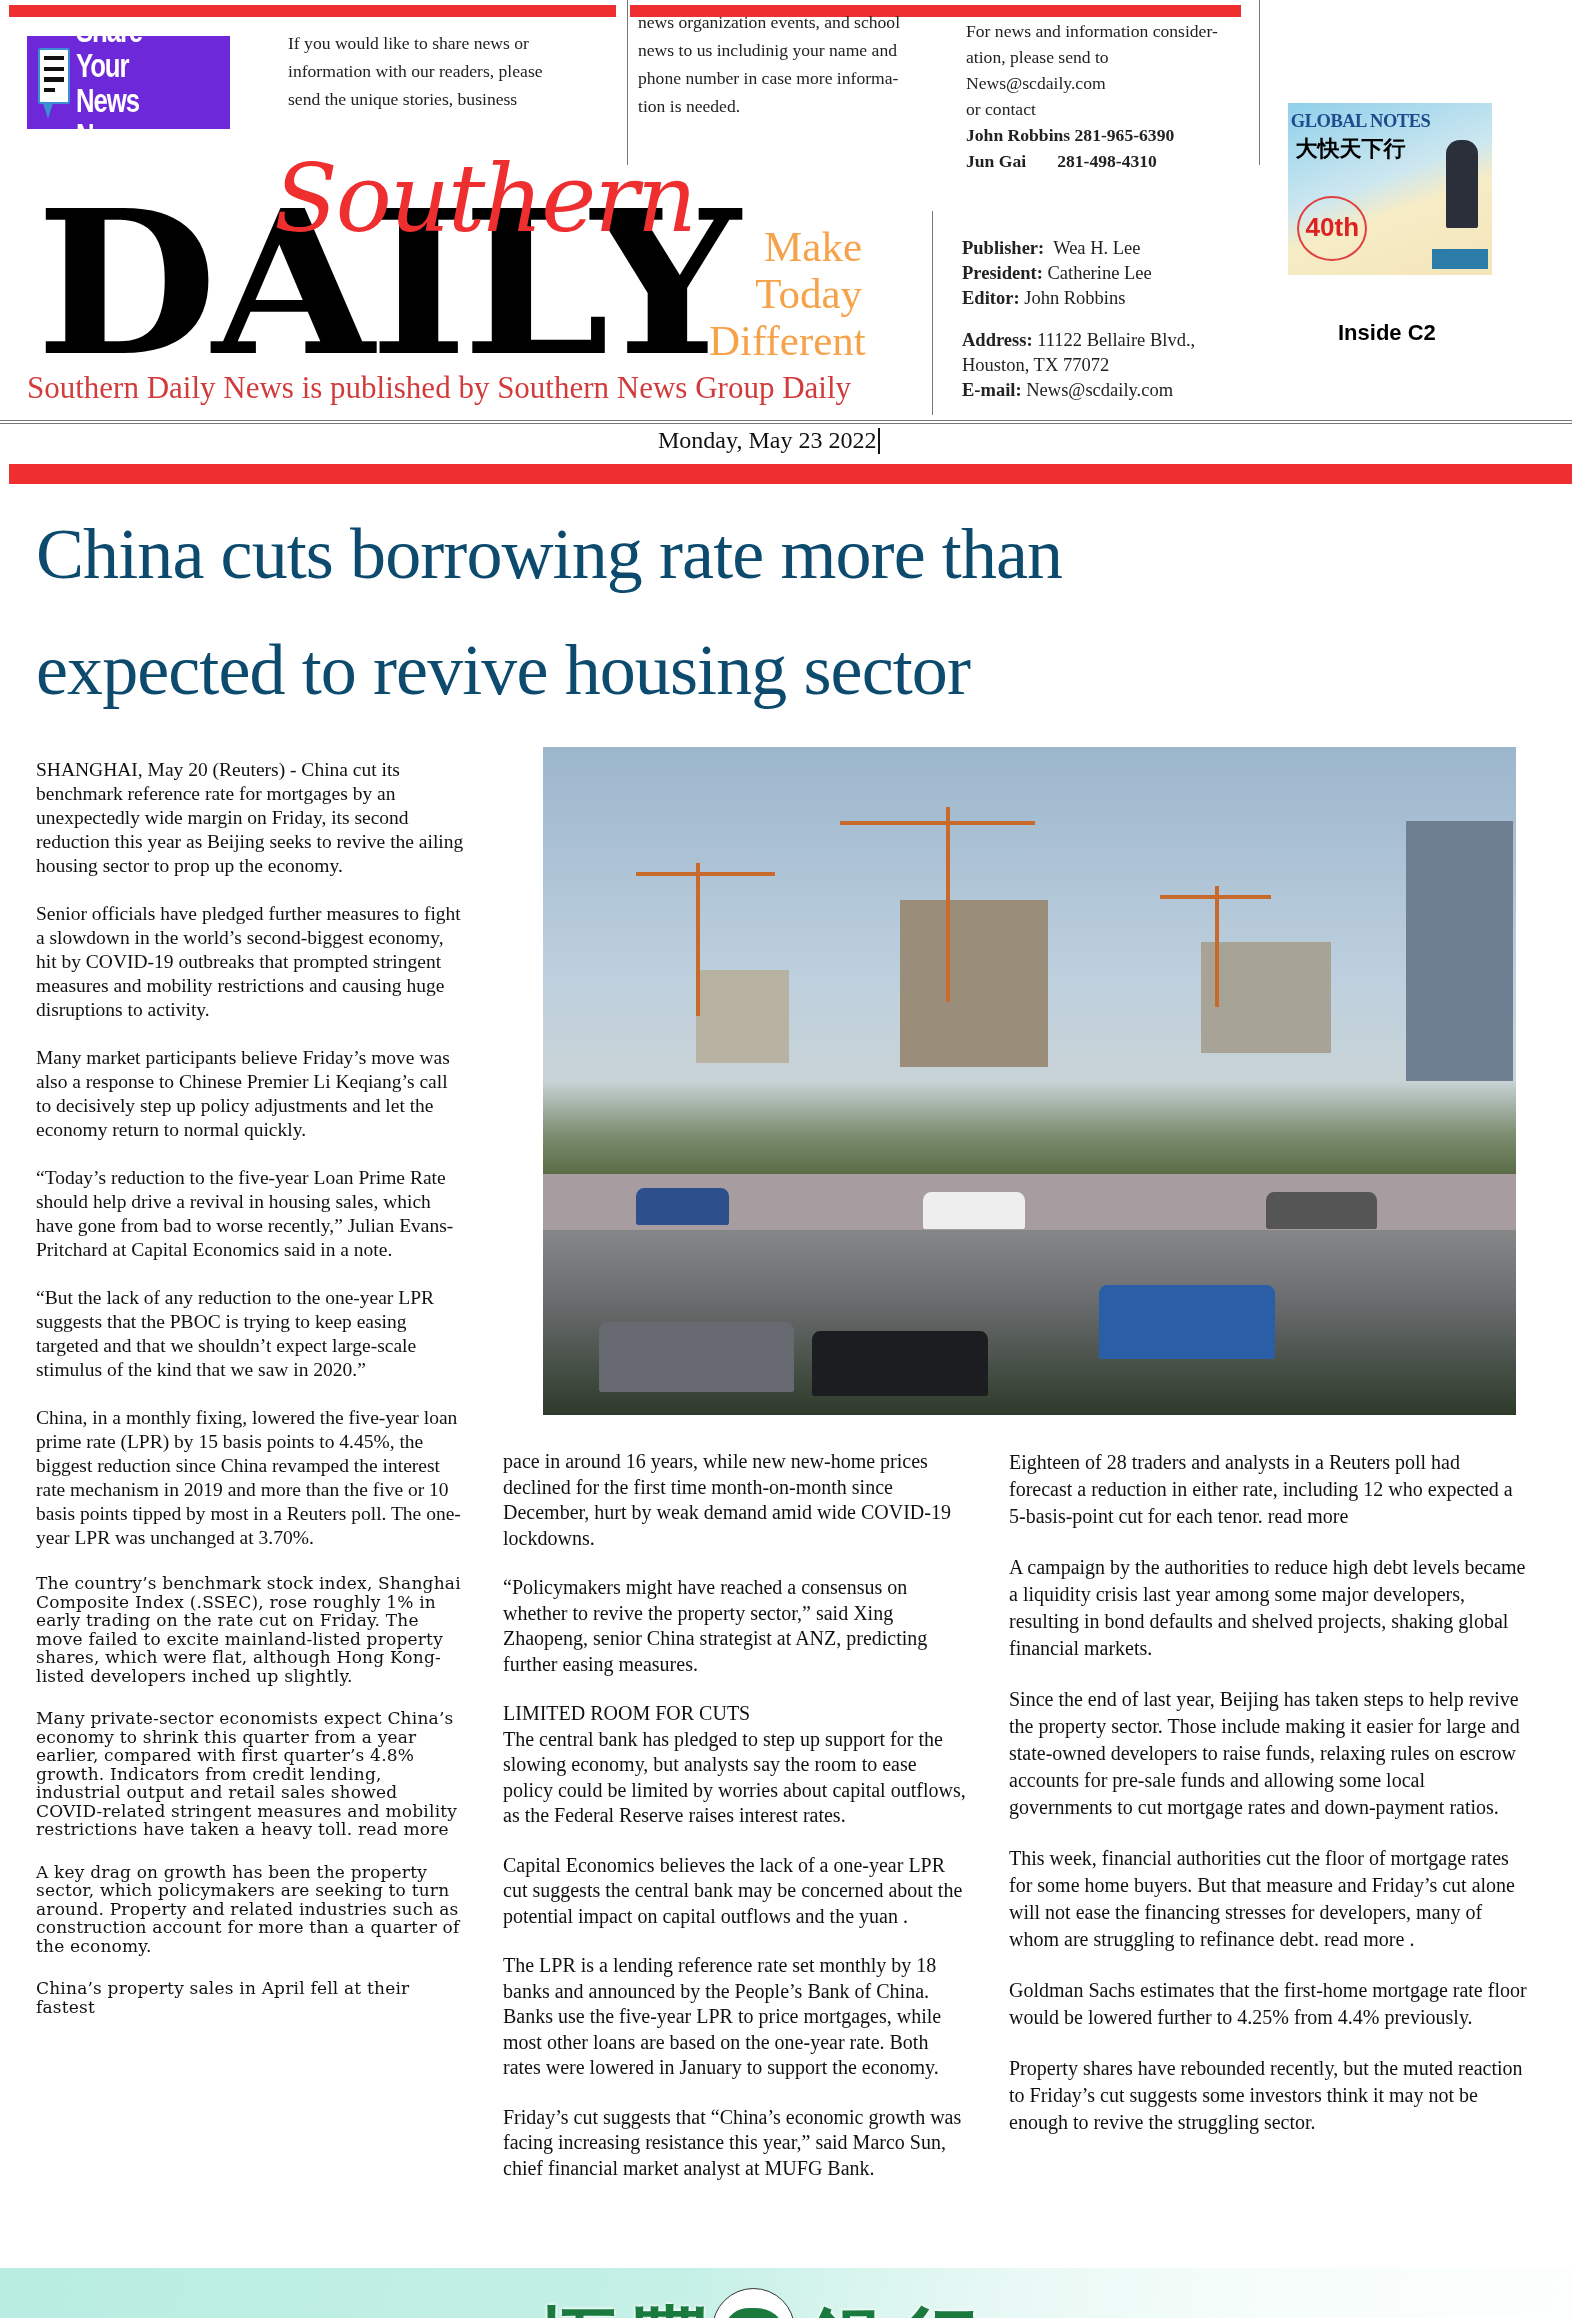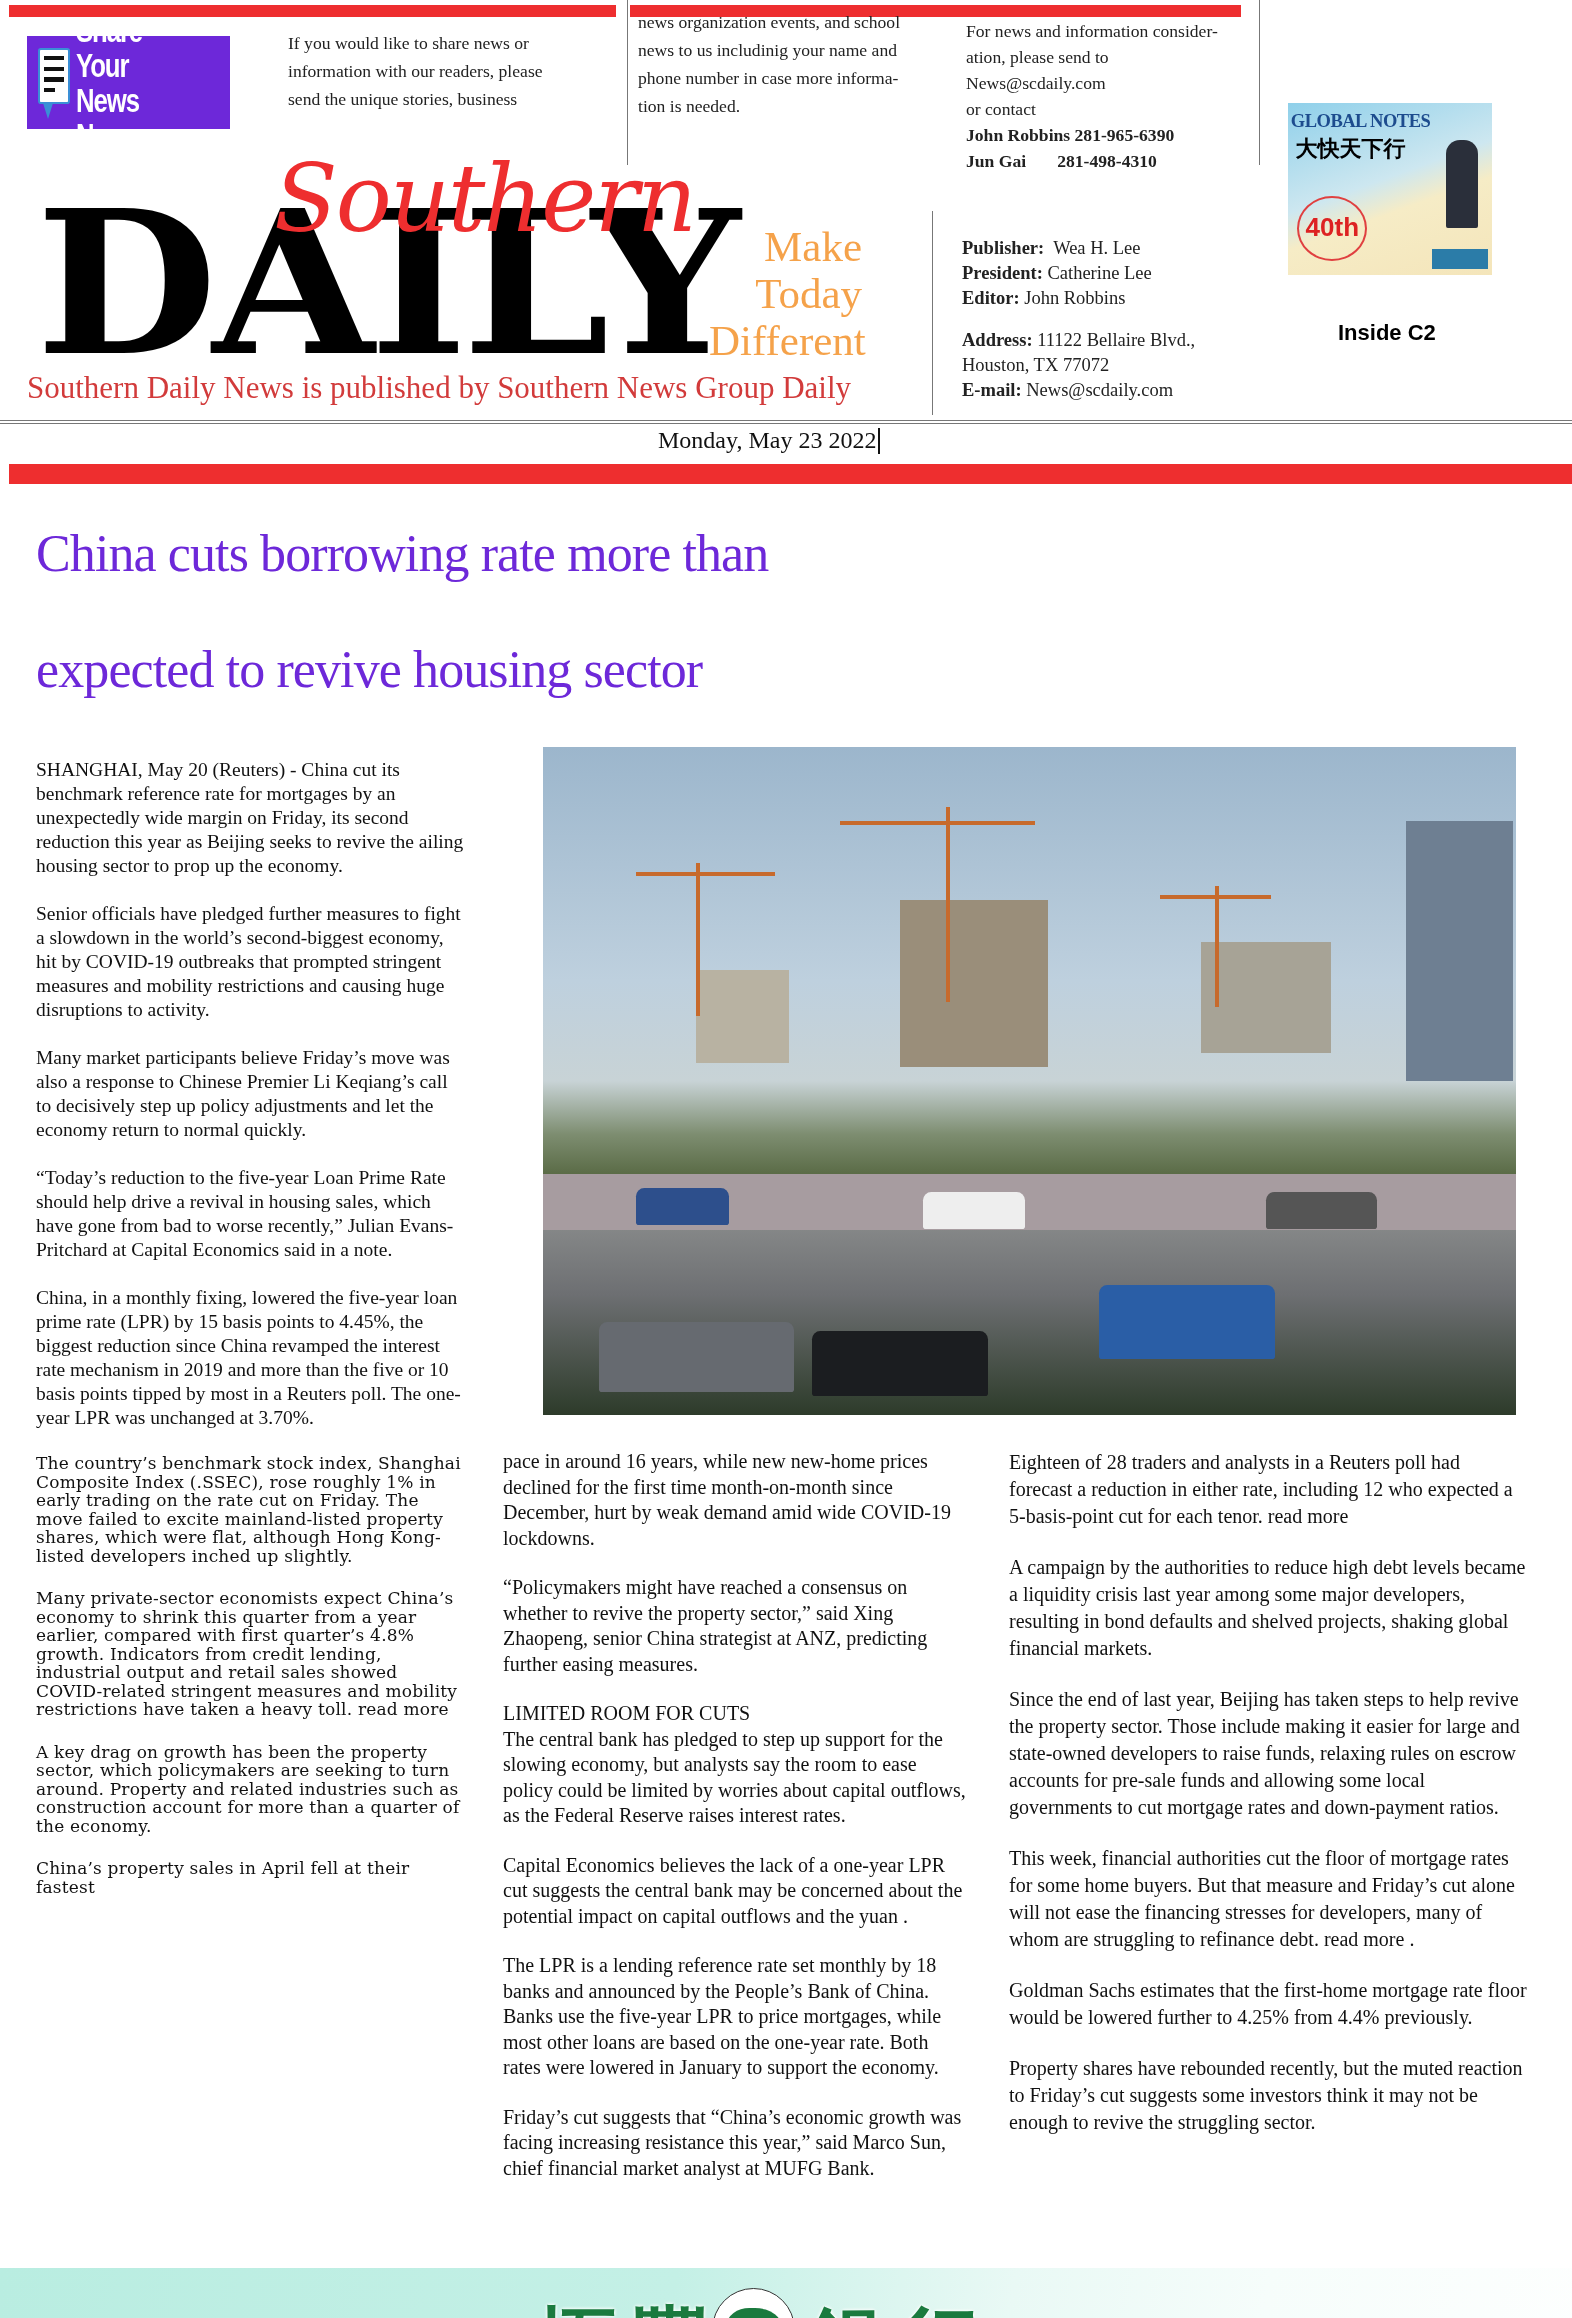--- a/index.html
+++ b/index.html
@@ -24,21 +24,21 @@
 .masthead-info b{font-weight:bold}
 .promo{left:1288px;top:103px;width:204px;height:172px;background:linear-gradient(160deg,#8fd0ea 0%,#cde7f0 45%,#f6ecc6 60%,#f4e5ba 100%);overflow:hidden}
 .promo .t1{position:absolute;left:2.8px;top:8.3px;font:bold 18.5px "Liberation Serif",serif;color:#1d4c8e;letter-spacing:-0.5px}
 .promo .t2{position:absolute;left:7.4px;top:31px;font:bold 22px "DejaVu Sans",sans-serif;color:#000}
 .promo .badge{position:absolute;left:9.3px;top:93px;width:70px;height:65px;border:2.8px solid #e04040;border-radius:50%;color:#d22;font:bold 26px "Liberation Sans",sans-serif;text-align:center;line-height:59px}
 .promo .man{position:absolute;left:158px;top:37px;width:32px;height:88px;background:#2a2f3a;border-radius:14px 14px 1.9px 1.9px}
 .promo .bar{position:absolute;left:144px;top:146px;width:56px;height:19.5px;background:#2b7ca8}
 .inside{left:1338px;top:320px;color:#000000;font:bold 22px "Liberation Sans",sans-serif}
 .rule{left:0;width:1572px;height:0.9px;background:#777}
 .dateline{left:658px;top:426px;font-size:24px;line-height:28px;color:#111}
-.headline{left:36px;top:496px;width:1530px;font-size:52px;line-height:116px;color:#6d28d9;letter-spacing:-0.9px}
+.headline{left:36px;top:496px;width:1530px;font-size:72px;line-height:116px;color:#0c4a6e;letter-spacing:-0.9px}
 .col{font-size:19.5px;line-height:24px;color:#111}
 .col p{margin-bottom:24px}
 .col p:last-child{margin-bottom:0}
 .photo{left:543px;top:747px;width:973px;height:668px;background:linear-gradient(#9cb6cc 0%,#bed0de 35%,#c8d3d6 50%,#7d8d70 58%,#5a6b46 64%,#8a8c8c 70%,#6d6f72 82%,#2d3b2a 100%);overflow:hidden}
 .bld{position:absolute;background:#8d8f8a}
 .crane{position:absolute;background:#c76a2c}
 .car{position:absolute;border-radius:8.3px 8.3px 2.8px 2.8px}
 .ad{left:0;top:2268px;width:1572px;height:699px;background:linear-gradient(100deg,#b9ede1 0%,#c4f0e6 40%,#e9f9f5 60%,#f6fdfb 75%,#ffffff 100%);overflow:hidden}
 .bank-cn{left:538px;top:2291px;font:bold 79px "DejaVu Sans",sans-serif;color:#1a7a3e;letter-spacing:14px;text-shadow:0 0 3.7px #fff,0 0 3.7px #fff}
 .globe{left:712px;top:2288px;width:83px;height:83px;border-radius:50%;background:#fff;border:1.4px solid #333;overflow:hidden}
@@ -147,20 +147,21 @@
   <div class="car" style="left:56px;top:575px;width:195px;height:70px;background:#666a70"></div>
   <div class="car" style="left:269px;top:584px;width:176px;height:65px;background:#1b1d20"></div>
   <div class="car" style="left:556px;top:538px;width:176px;height:74px;background:#2a5ea6"></div>
 </div>
 
 <div class="abs col" style="left:36px;top:758px;width:431px;">
   <p>SHANGHAI, May 20 (Reuters) - China cut its benchmark reference rate for mortgages by an unexpectedly wide margin on Friday, its second reduction this year as Beijing seeks to revive the ailing housing sector to prop up the economy.</p>
   <p>Senior officials have pledged further measures to fight a slowdown in the world’s second-biggest economy, hit by COVID-19 outbreaks that prompted stringent measures and mobility restrictions and causing huge disruptions to activity.</p>
   <p>Many market participants believe Friday’s move was also a response to Chinese Premier Li Keqiang’s call to decisively step up policy adjustments and let the economy return to normal quickly.</p>
   <p>“Today’s reduction to the five-year Loan Prime Rate should help drive a revival in housing sales, which have gone from bad to worse recently,” Julian Evans-Pritchard at Capital Economics said in a note.</p>
+  <p>“But the lack of any reduction to the one-year LPR suggests that the PBOC is trying to keep easing targeted and that we shouldn’t expect large-scale stimulus of the kind that we saw in 2020.”</p>
   <p>China, in a monthly fixing, lowered the five-year loan prime rate (LPR) by 15 basis points to 4.45%, the biggest reduction since China revamped the interest rate mechanism in 2019 and more than the five or 10 basis points tipped by most in a Reuters poll. The one-year LPR was unchanged at 3.70%.</p>
   <p style="font-family:'DejaVu Serif',serif;font-size:17px;line-height:18.5px;letter-spacing:0.2px">The country’s benchmark stock index, Shanghai Composite Index (.SSEC), rose roughly 1% in early trading on the rate cut on Friday. The move failed to excite mainland-listed property shares, which were flat, although Hong Kong-listed developers inched up slightly.</p>
   <p style="font-family:'DejaVu Serif',serif;font-size:17px;line-height:18.5px;letter-spacing:0.2px">Many private-sector economists expect China’s economy to shrink this quarter from a year earlier, compared with first quarter’s 4.8% growth. Indicators from credit lending, industrial output and retail sales showed COVID-related stringent measures and mobility restrictions have taken a heavy toll. read more</p>
   <p style="font-family:'DejaVu Serif',serif;font-size:17px;line-height:18.5px;letter-spacing:0.2px">A key drag on growth has been the property sector, which policymakers are seeking to turn around. Property and related industries such as construction account for more than a quarter of the economy.</p>
   <p style="font-family:'DejaVu Serif',serif;font-size:17px;line-height:18.5px;letter-spacing:0.2px">China’s property sales in April fell at their fastest</p>
 </div>
 
 <div class="abs col" style="left:503px;top:1449px;width:464px;font-size:20px;line-height:25.5px">
   <p>pace in around 16 years, while new new-home prices declined for the first time month-on-month since December, hurt by weak demand amid wide COVID-19 lockdowns.</p>
   <p>“Policymakers might have reached a consensus on whether to revive the property sector,” said Xing Zhaopeng, senior China strategist at ANZ, predicting further easing measures.</p>

